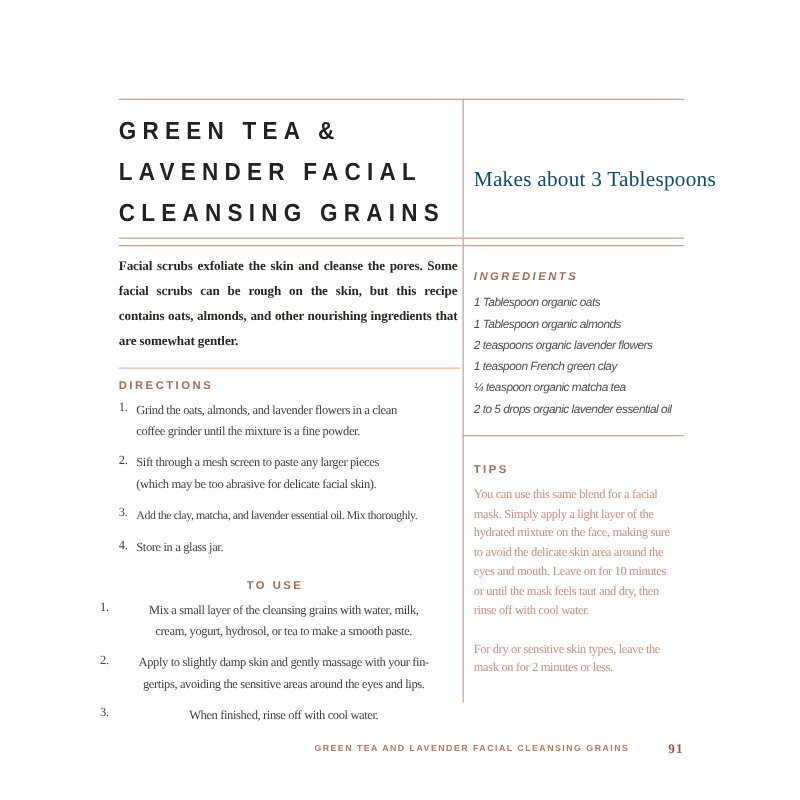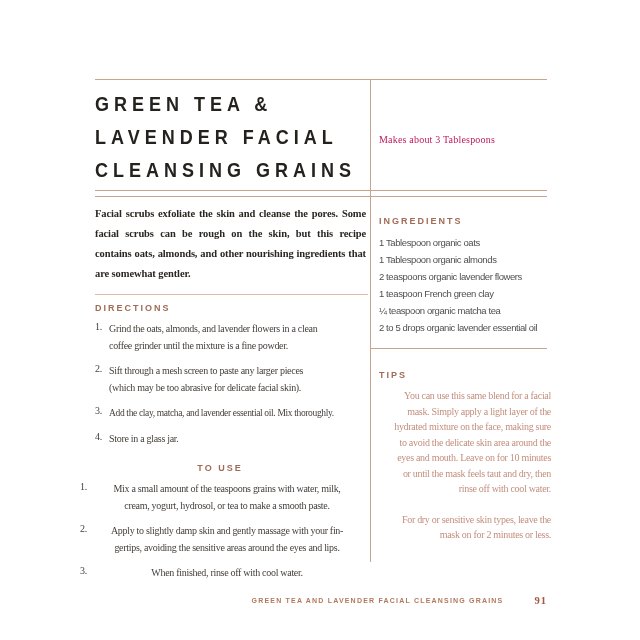--- a/index.html
+++ b/index.html
@@ -27,21 +27,21 @@
     position: absolute; left: 95px; top: 88px; width: 275px;
     margin: 0; font-family: "Liberation Sans", sans-serif;
     font-size: 18px; font-weight: 700; letter-spacing: 5px;
     line-height: 30px; color: var(--ink, #24211e);
     transform: scale(1, 1.1); transform-origin: top left;
   }
   .title span { display: block; white-space: nowrap; }
 
   .yield {
     position: absolute; left: 379px; top: 134px;
-    font-size: 10px; color: #be185d; letter-spacing: 0.2px; white-space: nowrap;
+    font-size: 17px; color: #0c4a6e; letter-spacing: 0.2px; white-space: nowrap;
   }
 
   
   .intro {
     position: absolute; left: 95px; top: 204px; width: 271px; margin: 0;
     font-weight: 700; font-size: 10.5px; line-height: 20px;
     letter-spacing: -0.1px; text-align: justify; color: #2a2622;
   }
 
   .sec-heading {
@@ -58,31 +58,31 @@
     position: absolute; left: 0; top: 0;
     font-size: 10px; color: #433e3a; letter-spacing: -0.2px;
   }
   .step .txt {
     display: block; font-size: 10px; line-height: 16.5px;
     letter-spacing: -0.3px; color: #433e3a; white-space: pre;
   }
   .step.tight .txt { font-size: 9.5px; letter-spacing: -0.35px; }
 
   
-  .ingredients-block { position: absolute; left: 379px; top: 216px; width: 172px; }
+  .ingredients-block { position: absolute; left: 379px; top: 216px; width: 172px; font-style: italic; }
   .ingredient {
     font-family: "Liberation Sans", sans-serif;
     font-size: 9.5px; line-height: 17px; letter-spacing: -0.4px;
     color: #4f4f4f; white-space: nowrap;
   }
 
   .tips-block { position: absolute; left: 379px; top: 370px; width: 172px; }
   .tip-para {
     margin: 0 0 15px 0; font-size: 10px; line-height: 15.5px;
-    letter-spacing: -0.3px; color: var(--tips, #c38e7d); white-space: pre; text-align: right;
+    letter-spacing: -0.3px; color: var(--tips, #c38e7d); white-space: pre;
   }
 
   
   .footer {
     position: absolute; left: 95px; top: 590px; width: 452px;
     text-align: right; white-space: nowrap;
   }
   .running-title {
     font-family: "Liberation Sans", sans-serif;
     font-size: 7px; font-weight: 700; letter-spacing: 1.2px;
@@ -135,21 +135,21 @@
     <div class="step">
       <span class="num">4.</span>
       <span class="txt">Store in a glass jar.</span>
     </div>
   </section>
 
   <section class="touse-block">
     <h2 class="sec-heading">TO USE</h2>
     <div class="step">
       <span class="num">1.</span>
-      <span class="txt">Mix a small amount of the teaspoons grains with water, milk,
+      <span class="txt">Mix a small layer of the cleansing grains with water, milk,
 cream, yogurt, hydrosol, or tea to make a smooth paste.</span>
     </div>
     <div class="step">
       <span class="num">2.</span>
       <span class="txt">Apply to slightly damp skin and gently massage with your fin-
 gertips, avoiding the sensitive areas around the eyes and lips.</span>
     </div>
     <div class="step">
       <span class="num">3.</span>
       <span class="txt">When finished, rinse off with cool water.</span>

